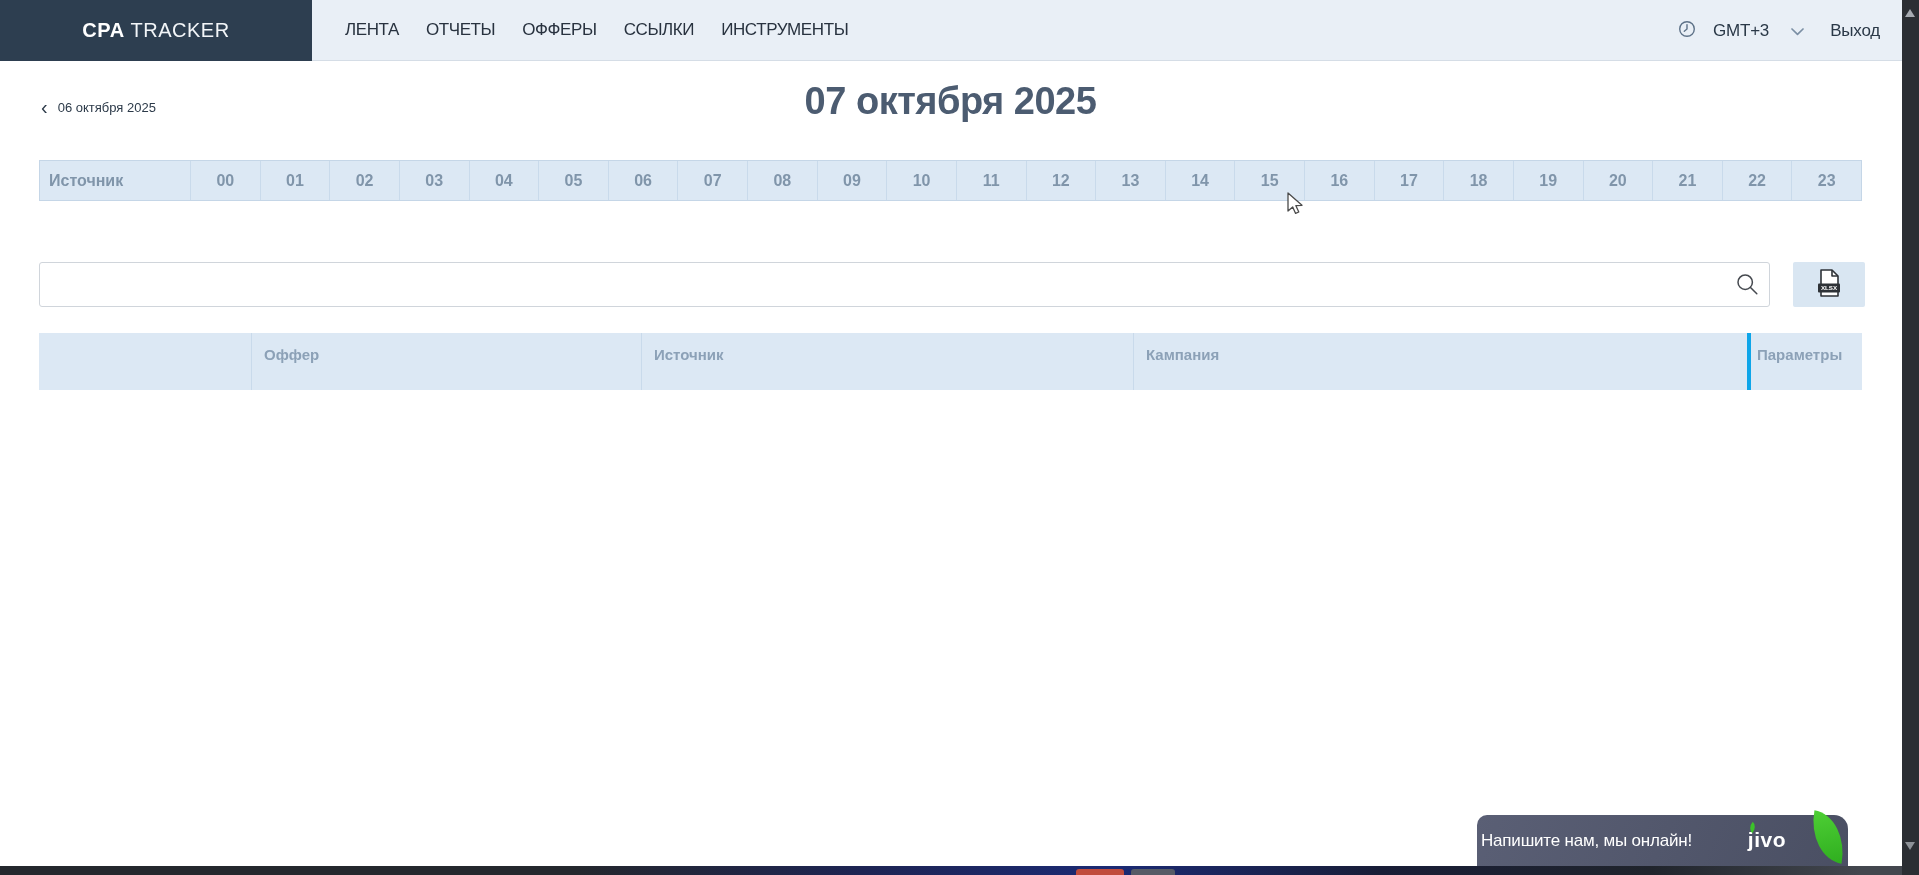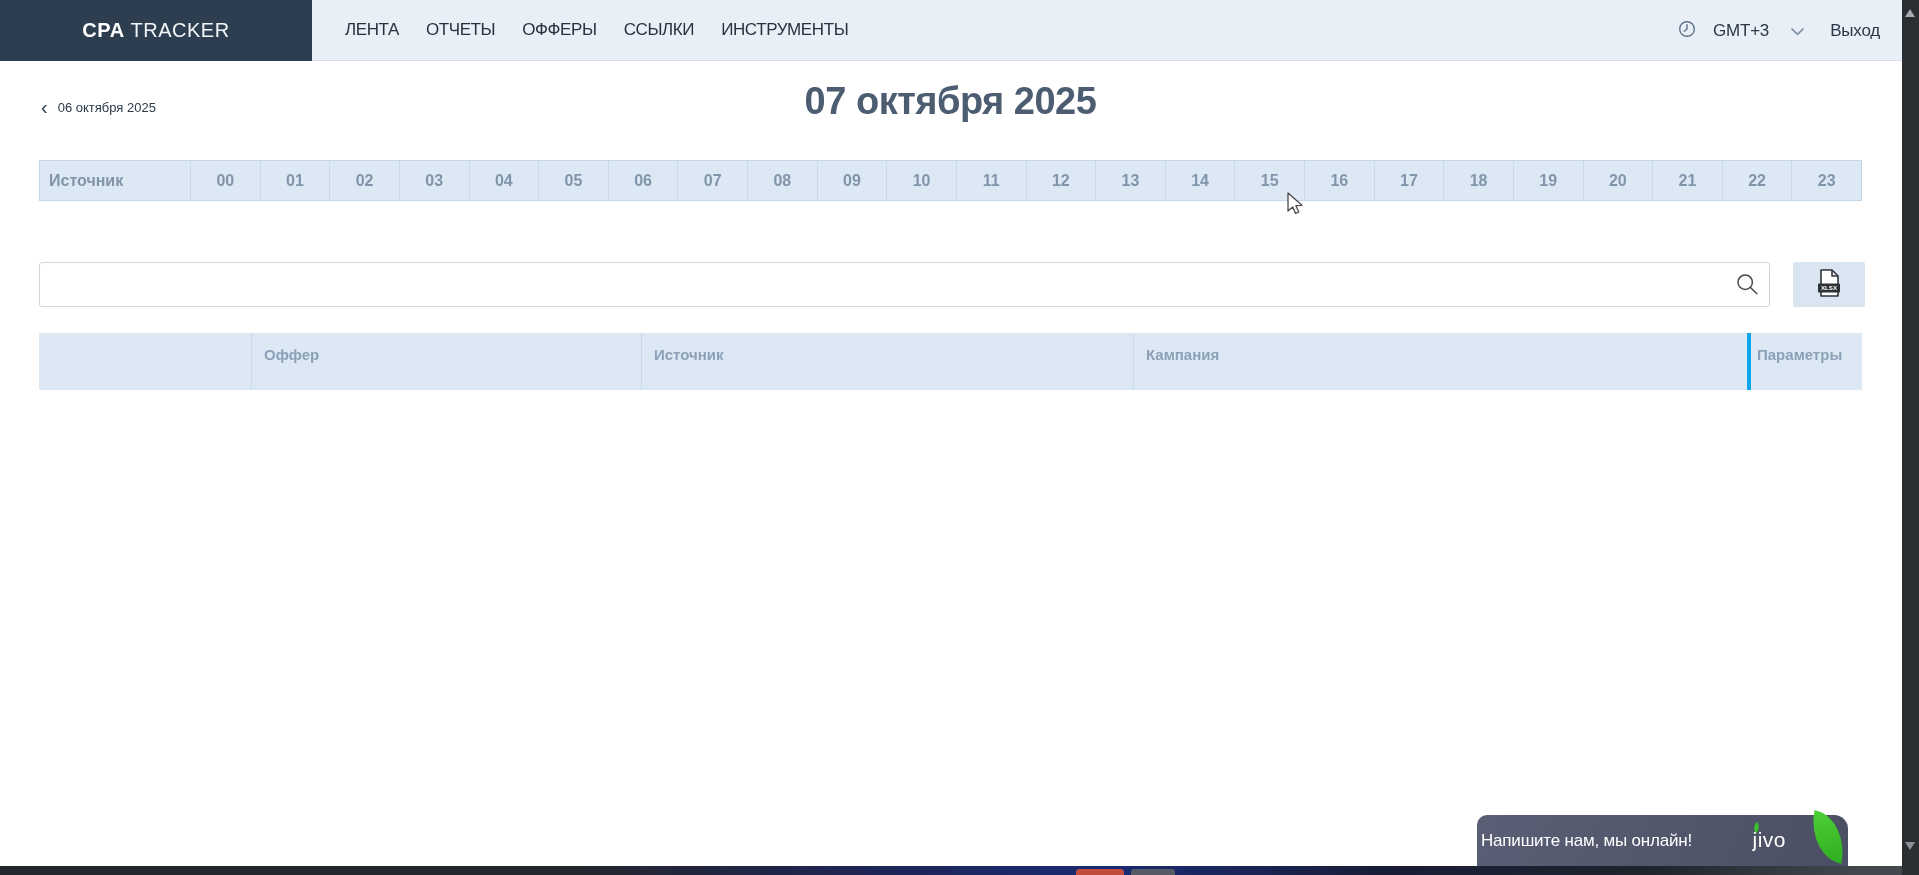--- a/index.html
+++ b/index.html
@@ -57,21 +57,21 @@
   .dt-cell:nth-child(3){ width:492px; border-left:1px solid #c9daeb; }
   .dt-cell:nth-child(4){ width:614px; border-left:1px solid #c9daeb; }
   .dt-cell:nth-child(5){ flex:1; border-left:4px solid #0ea5e9; padding-left:6px; }
 
   
   .chat { position:absolute; left:1477px; top:815px; width:371px; height:51px;
           background:linear-gradient(115deg,#5a5f75 0%,#4a4f63 100%);
           border-radius:10px 14px 0 0; display:flex; align-items:center; cursor:pointer; }
   .chat-msg { color:#ffffff; font-size:17px; padding-left:4px; letter-spacing:-0.2px; }
   .chat-brand { position:absolute; right:62px; top:13px; color:#ffffff; font-size:21px;
-                font-weight:400; letter-spacing:.5px; }
+                font-weight:700; letter-spacing:.5px; }
   .chat-spark { position:absolute; left:1px; top:-5px; width:7px; height:9px; background:#3cc22a;
                 border-radius:0 100% 0 100%; transform:rotate(40deg); }
   .chat-leaf { position:absolute; right:2px; top:-2px; width:36px; height:48px;
                background:linear-gradient(160deg,#4ecf35 0%,#2fae1f 100%);
                border-radius:0 100% 0 100%; transform:rotate(10deg); }
 
   
   .bottom-strip { position:absolute; left:0; top:866px; width:1919px; height:9px;
                   background:linear-gradient(90deg,#24272d 0%,#24272d 30%,#1d2453 45%,
                              #1b2a74 58%,#181d36 72%,#20242c 86%,#43474e 97%,#43474e 100%); }

